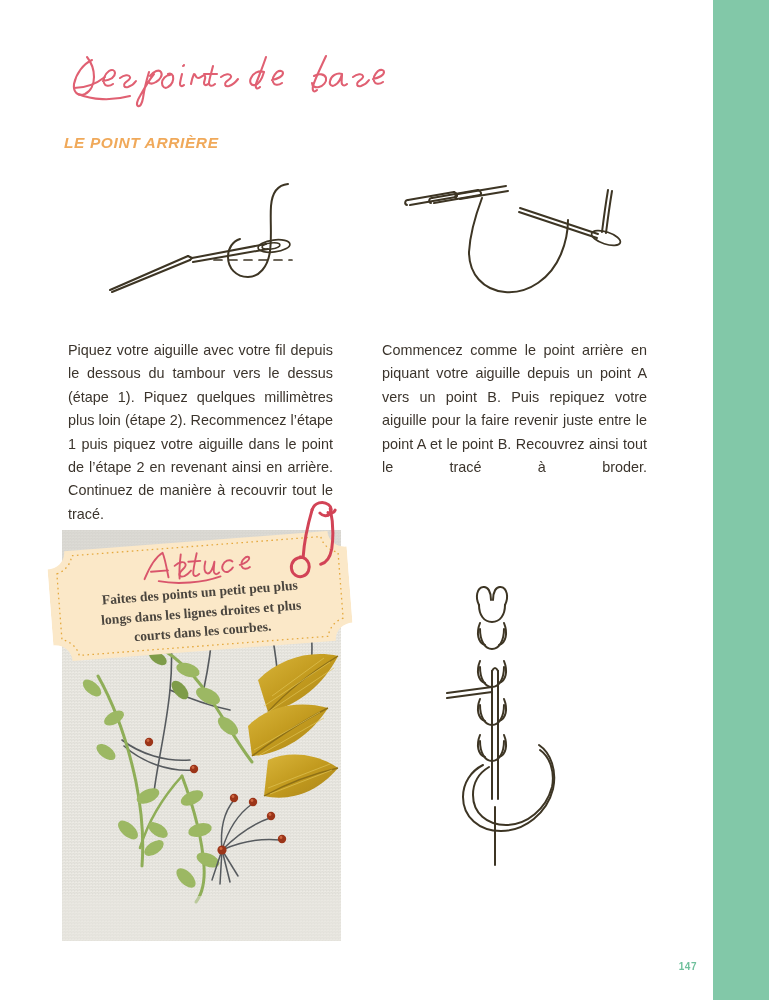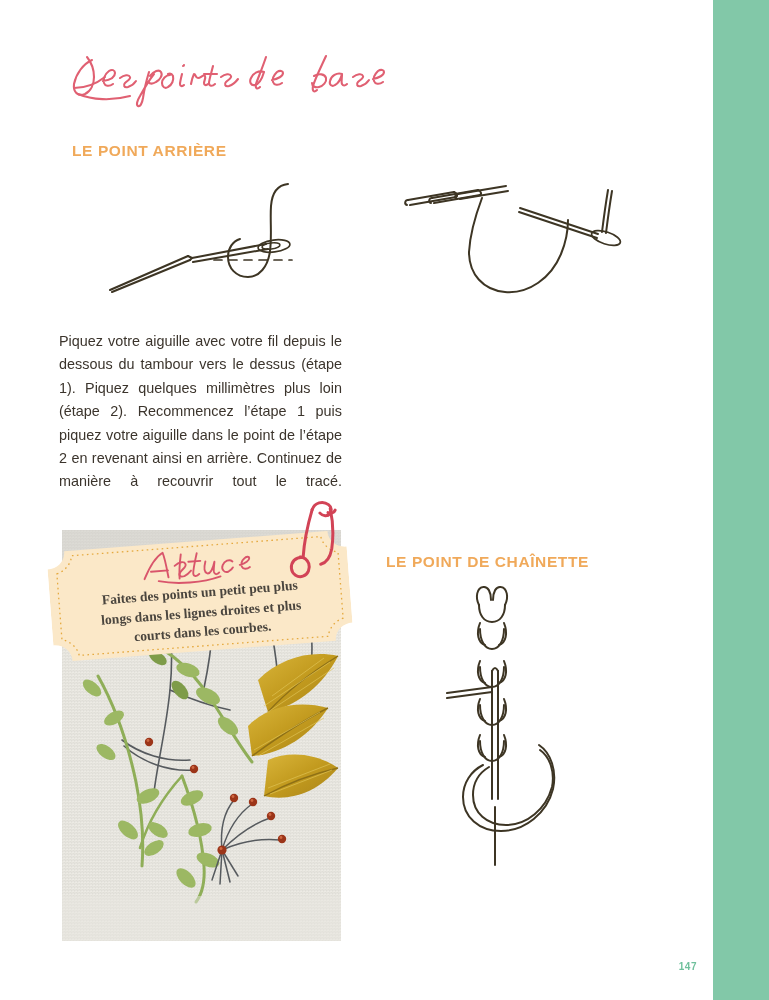--- a/index.html
+++ b/index.html
@@ -42,31 +42,32 @@
   .col-left  { left: 56px;  width: 289px; }
   .col-right { left: 370px; width: 289px; }
 
   .section-head {
     font-family: "Liberation Sans", sans-serif;
     font-size: 15.5px;
     font-weight: bold;
     letter-spacing: 0.6px;
     color: #f0a95a;
     text-transform: uppercase;
-    margin: 16px;
+    margin: 8px;
     white-space: nowrap;
+    font-style: italic;
   }
 
   .body-text {
     font-family: "Liberation Sans", sans-serif;
     font-size: 14.4px;
     line-height: 23.4px;
     color: #3b342c;
     text-align: justify;
-    margin: 3px;
+    margin: 12px;
   }
   .body-text.last-left::after,
   .body-text::after { content: ""; display: inline-block; width: 100%; }
 
   
   .diagram { position: absolute; }
   .diagram svg { display: block; }
 
   
   .photo {
@@ -226,24 +227,24 @@
 
       <path d="M118 36 L196 62"></path>
       <path d="M117 40 L195 66"></path>
       <ellipse cx="204" cy="66" rx="15" ry="6" transform="rotate(18 204 66)" stroke-width="1.7"></ellipse>
 
       <path d="M200 60c2-16 4-30 6-42"></path>
       <path d="M204 61c2-16 4-30 6-42"></path>
     </svg>
   </div>
 
-
-  <div class="col col-right" style="top:537px;">
-    <h2 class="section-head">LE POINT DE CHAÎNETTE</h2>
-  </div>
+  <div class="col col-right" style="top:327px;">
+    <p class="body-text">Commencez comme le point arrière en piquant votre aiguille depuis un point A vers un point B. Puis repiquez votre aiguille pour la faire revenir juste entre le point A et le point B. Recouvrez ainsi tout le tracé à broder.</p>
+  </div>
+
 
   <div class="diagram" style="left:443px; top:575px;">
     <svg width="165" height="295" viewBox="0 0 165 295" fill="none" stroke="#3D3524" stroke-width="2" stroke-linecap="round" stroke-linejoin="round">
 
       <g>
         <path d="M36 30c-4-8-2-17 4-18 5-1 8 5 8 13"></path>
         <path d="M62 30c4-8 2-17-4-18-5-1-8 5-8 13"></path>
         <path d="M36 30c0 10 5 17 13 17s13-7 13-17"></path>
       </g>
       <g>

